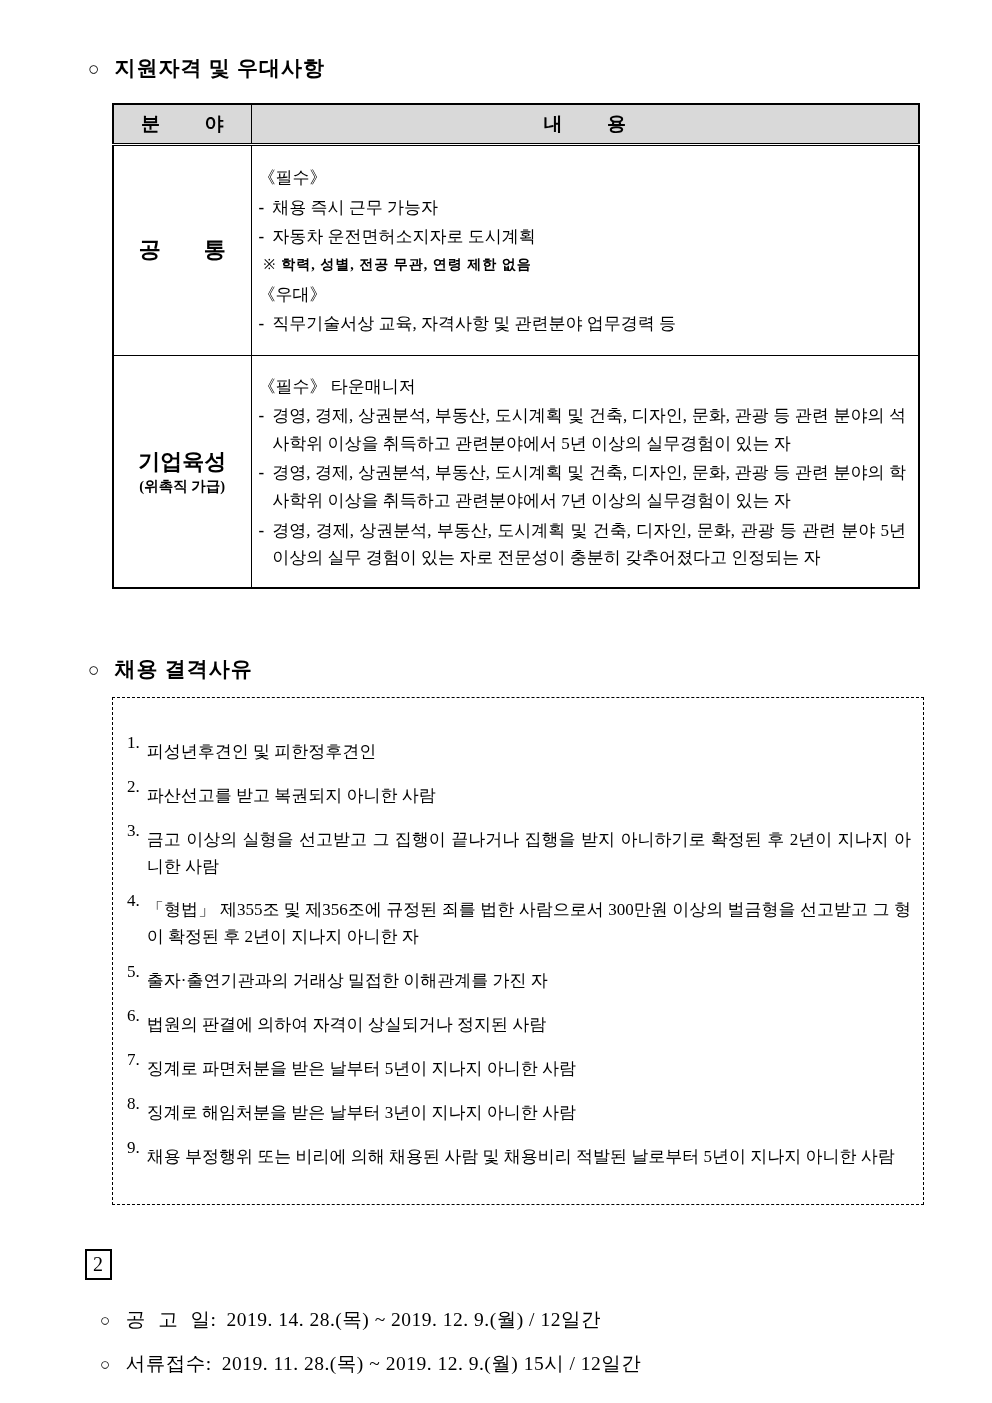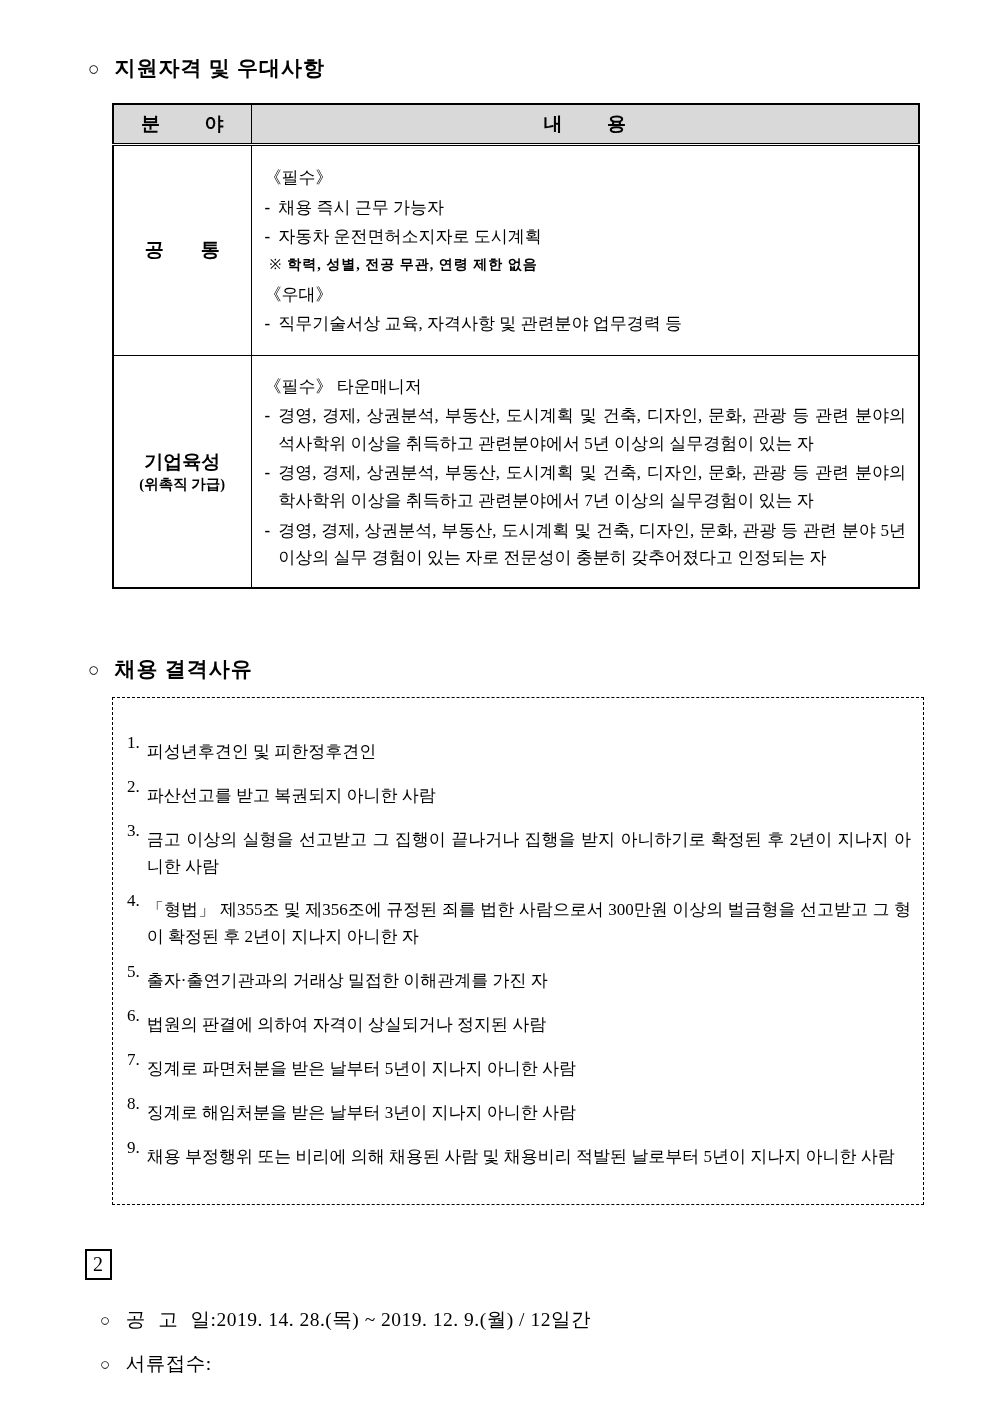--- a/index.html
+++ b/index.html
@@ -48,26 +48,26 @@
     vertical-align: middle;
     word-spacing: 2.1em;
     border-bottom: 3px double #000;
   }
   .col-field { width: 138px; }
   .field-cell {
     text-align: center;
     vertical-align: middle;
     font-weight: bold;
   }
-  .field-main { font-size: 19px; word-spacing: 1.7em; }
+  .field-main { font-size: 22px; word-spacing: 1.7em; }
   .field-sub { font-size: 14.5px; margin-top: 0; }
   .field-sub:empty { display: none; }
   .content-cell {
     vertical-align: middle;
-    padding: 12px 12px 12px 13px;
+    padding: 12px 12px 12px 7px;
     font-size: 17px;
   }
   .row-common { height: 211px; }
   .row-biz { height: 233px; }
 
   .content-line {
     display: flex;
     align-items: flex-start;
     line-height: 1.62;
     margin: 2px 0;
@@ -126,21 +126,21 @@
   .sched-line {
     display: flex;
     align-items: baseline;
     margin: 0 0 0 100px;
     font-size: 19.5px;
     letter-spacing: 0.5px;
   }
   .sched-line-0 { margin-top: 26px; }
   .sched-line-1 { margin-top: 17px; }
   .sched-line .circle { font-size: 17px; margin-right: 15px; }
-  .sched-label { word-spacing: 7px; margin-right: 0; }
+  .sched-label { word-spacing: 7px; margin-right: 10px; }
   .sched-text { }
 </style>
 </head>
 <body>
 
 <div class="page">
 
   <div class="sec-title title-qual">
     <span class="circle">○</span>
     <span>지원자격 및 우대사항</span>
@@ -285,15 +285,16 @@
   </div>
 
   <div class="sched-line sched-line-0">
     <span class="circle">○</span>
     <span class="sched-label">공 고 일:</span>
     <span class="sched-text">2019. 14. 28.(목) ~ 2019. 12. 9.(월) / 12일간</span>
   </div>
   <div class="sched-line sched-line-1">
     <span class="circle">○</span>
     <span class="sched-label">서류접수:</span>
+    <span class="sched-text">2019. 11. 28.(목) ~ 2019. 12. 9.(월) 15시 / 12일간</span>
   </div>
 
 </div>
 
 </body></html>

